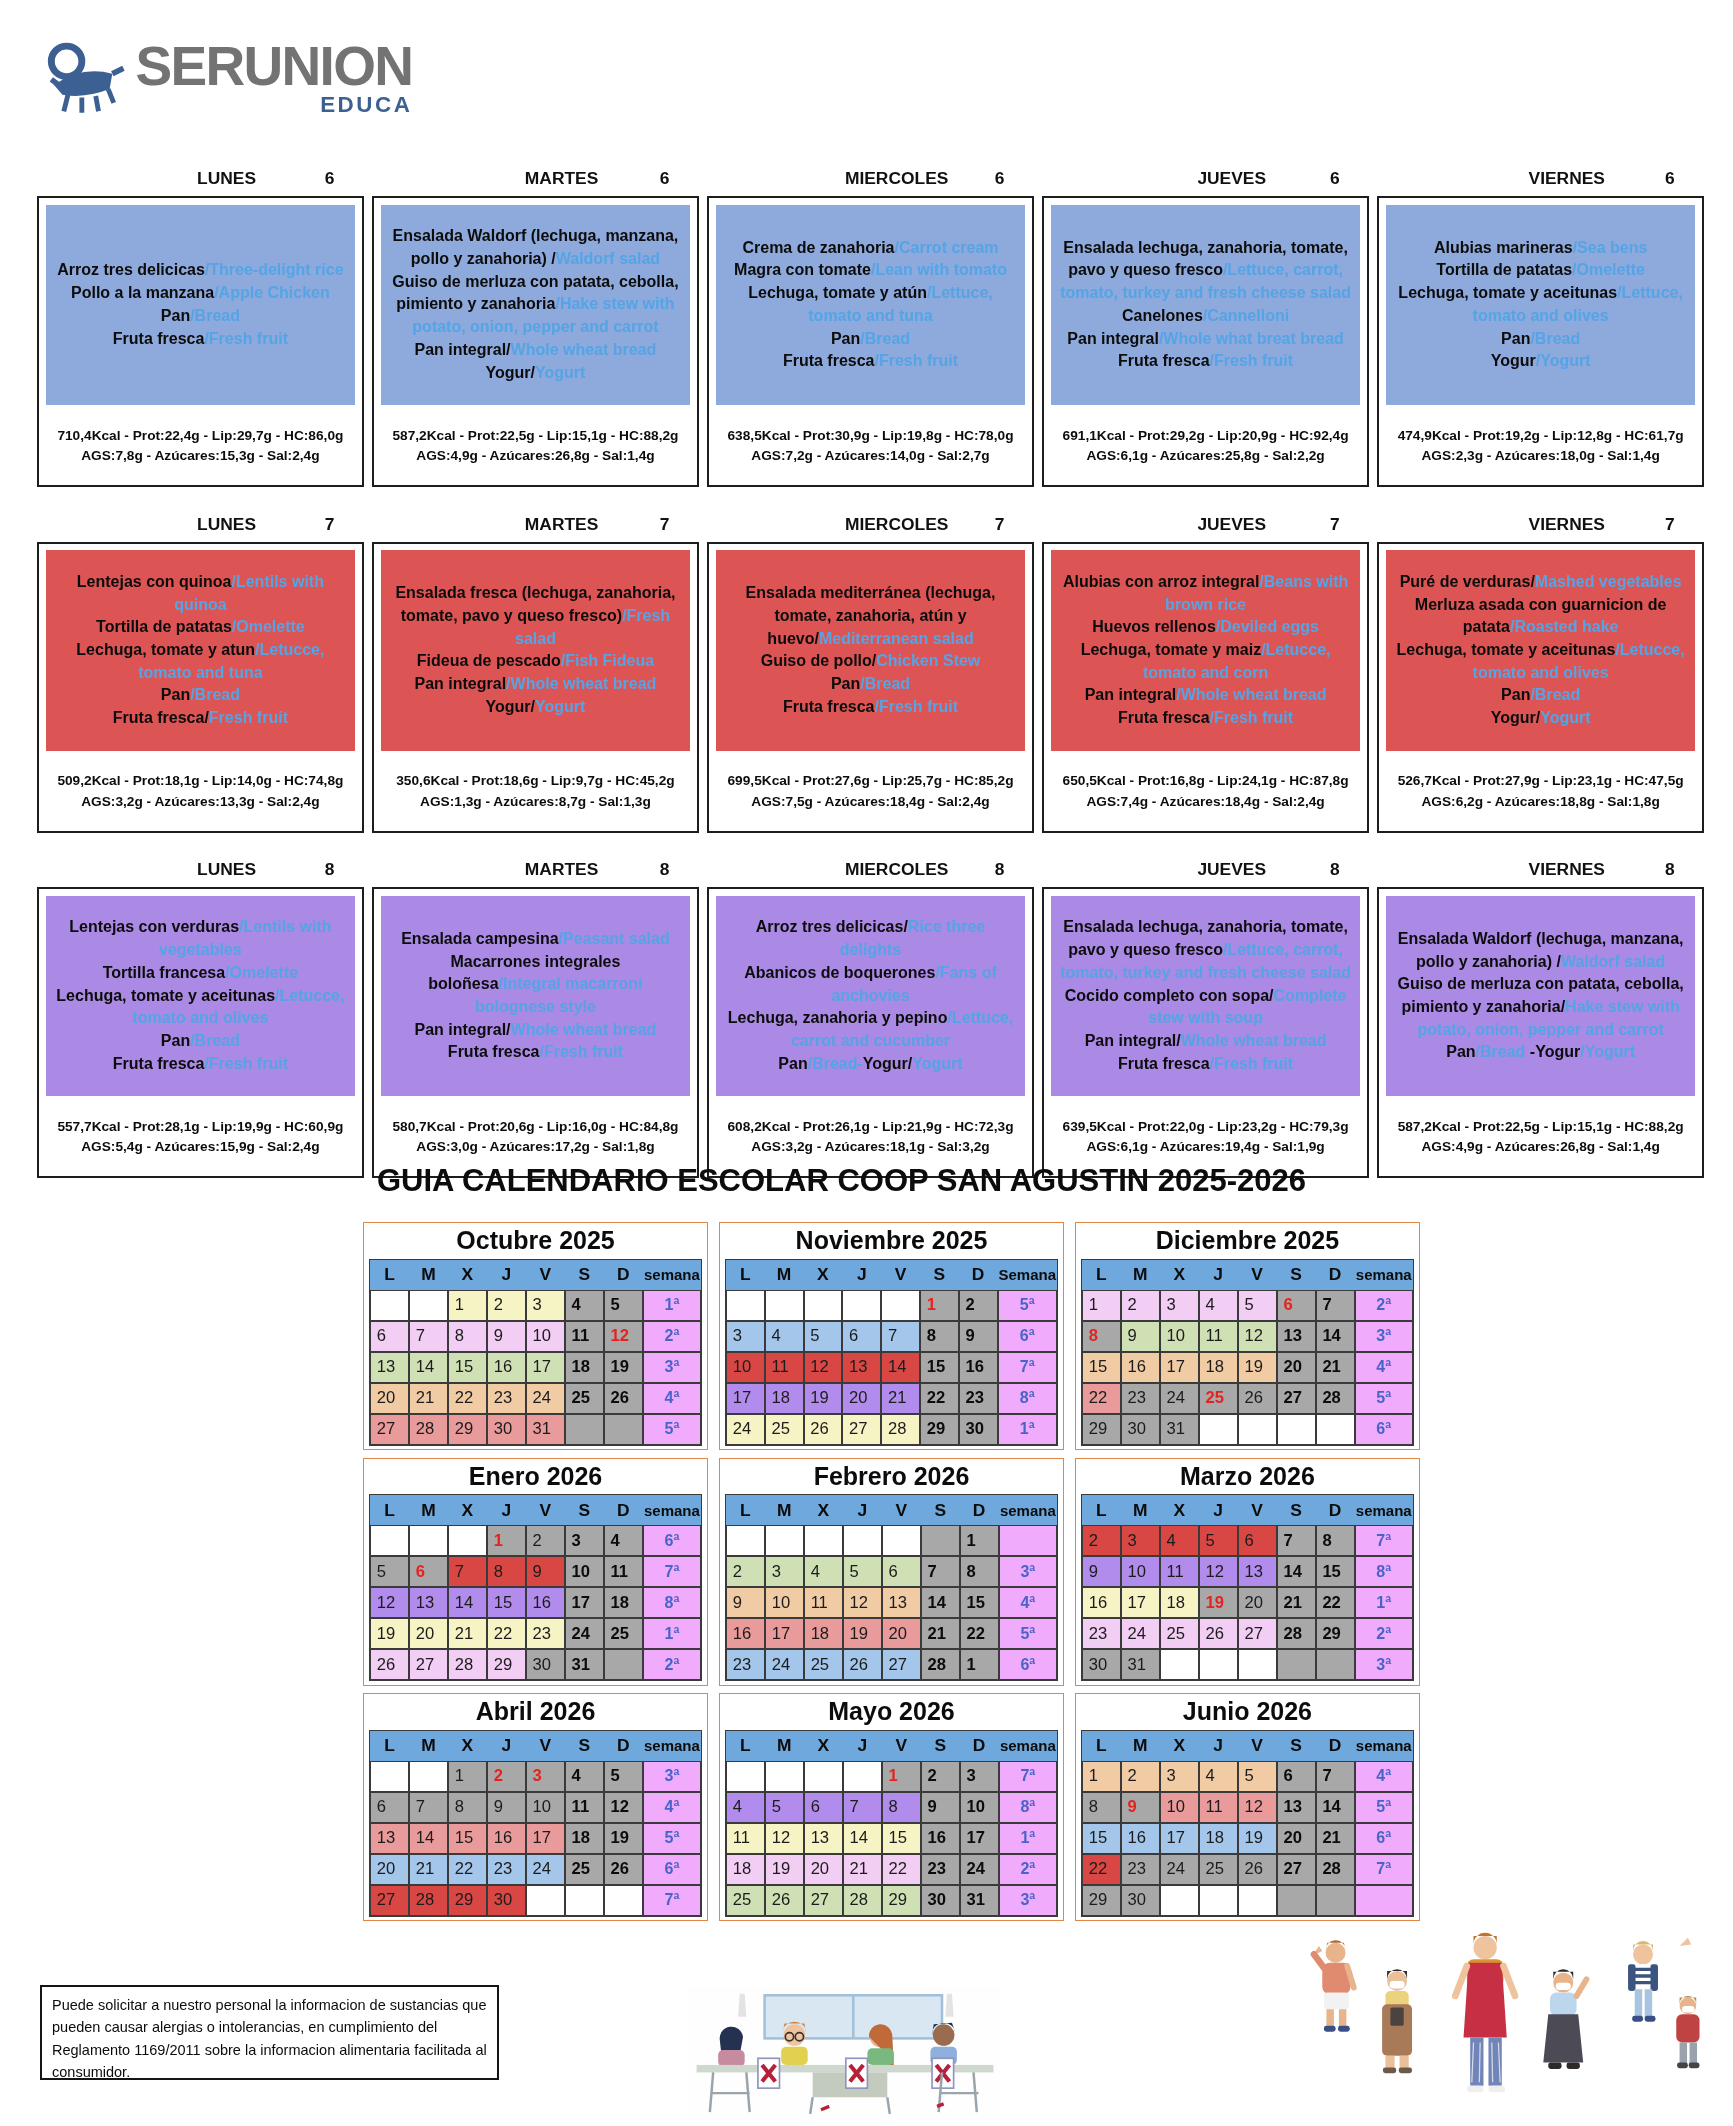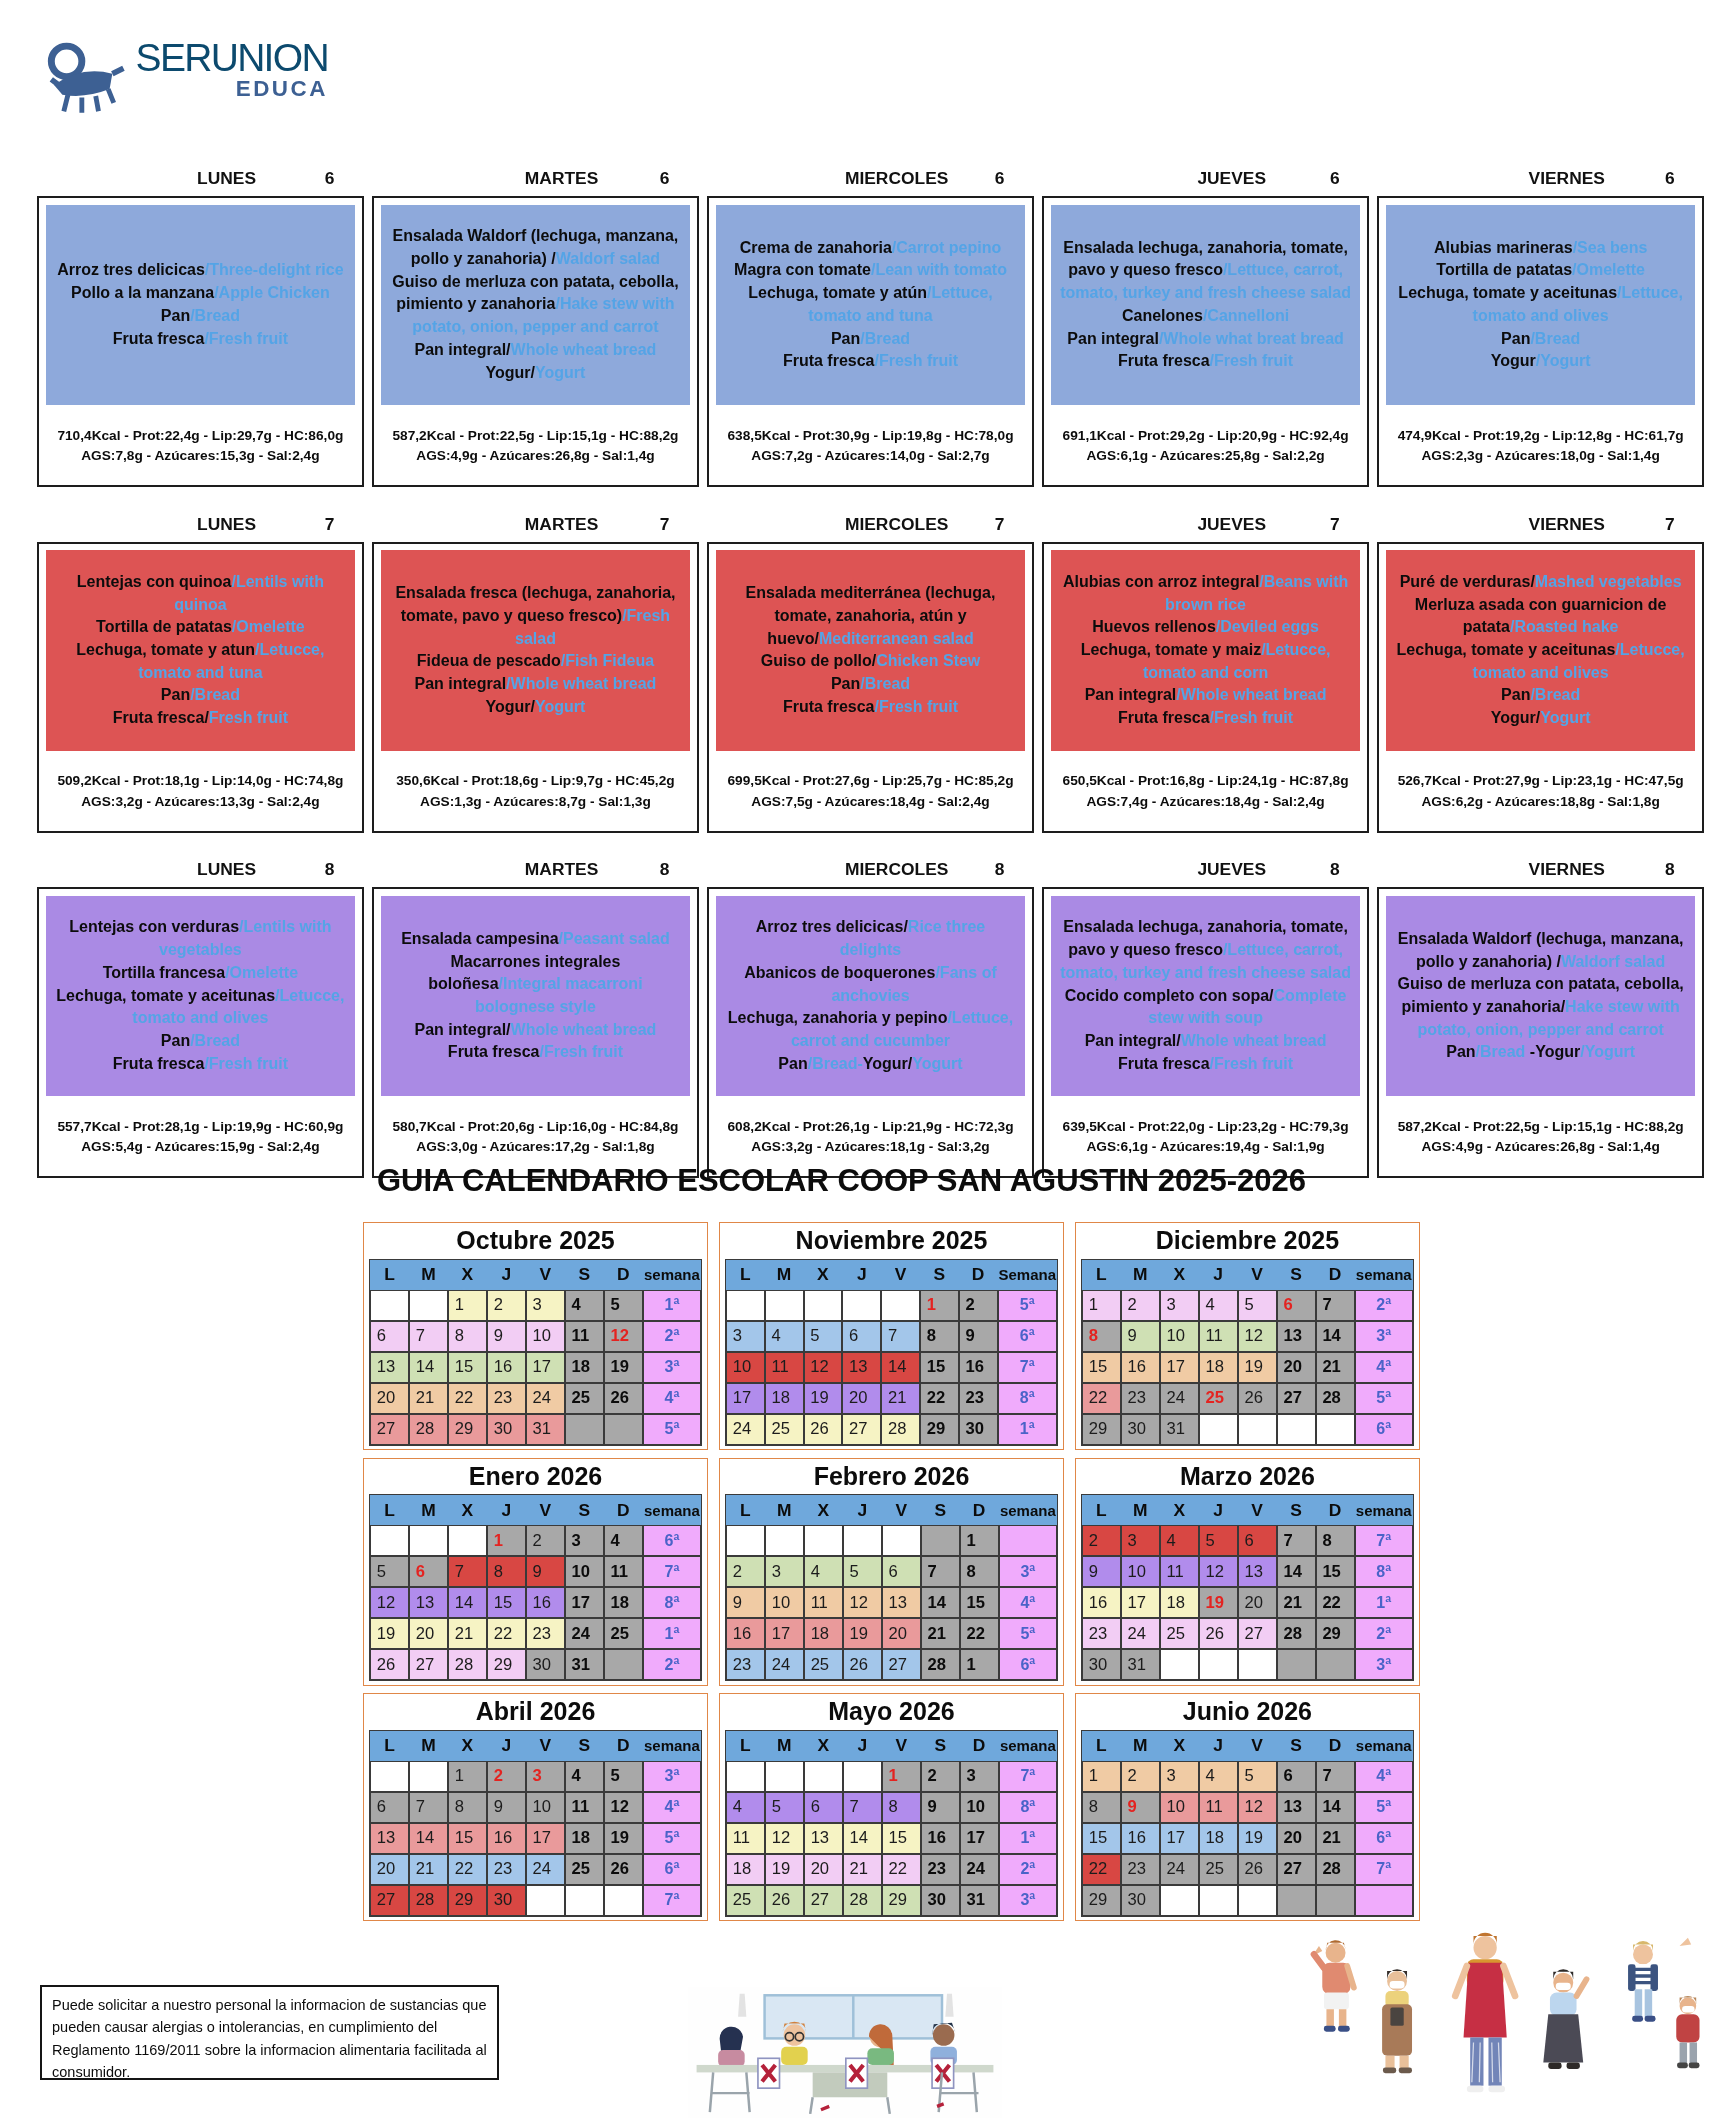--- a/index.html
+++ b/index.html
@@ -4,21 +4,21 @@
 <style>
   html,body{margin:0;padding:0;}
   body{
     width:1734px;height:2127px;background:#ffffff;position:relative;overflow:hidden;
     font-family:"Liberation Sans","DejaVu Sans",sans-serif;color:#111;
   }
   
   .logo{position:absolute;left:43px;top:38px;display:flex;align-items:flex-start;}
   .logo svg{width:86px;height:80px;}
   .logo-text{display:flex;flex-direction:column;margin-left:6.6px;}
-  .brand-name{font-size:39px;font-weight:normal;color:#0c4a6e;letter-spacing:-1.7px;line-height:1.05;}
+  .brand-name{font-size:55px;font-weight:bold;color:#737373;letter-spacing:-1.7px;line-height:1.05;}
   .brand-sub{font-size:22.4px;font-weight:bold;color:#3d6093;align-self:flex-end;letter-spacing:2.5px;margin-top:-3.3px;}
   
   #menu-rows{position:absolute;left:37px;top:115px;width:1667px;margin-top:48px;}
   .menu-row{margin-bottom:21.6px;}
   .day-headers{display:flex;gap:8.3px;height:33px;}
   .day-header{flex:1;position:relative;}
   .day-label{position:absolute;left:58%;transform:translateX(-50%);font-weight:bold;font-size:17.4px;color:#111;top:5px;}
   .day-number{position:absolute;right:9%;font-weight:bold;font-size:17.4px;color:#111;top:5px;}
   .cards{display:flex;gap:8.3px;height:291px;}
   .card{flex:1;background:#fff;border:2.5px solid #1d1d1d;position:relative;box-sizing:border-box;}
@@ -117,21 +117,21 @@
           <div class="card-inner">
             <div class="menu-item"><span class="es">Ensalada Waldorf (lechuga, manzana, pollo y zanahoria) /</span><span class="en">Waldorf salad</span></div>
             <div class="menu-item"><span class="es">Guiso de merluza con patata, cebolla, pimiento y zanahoria</span><span class="en">/Hake stew with potato, onion, pepper and carrot</span></div>
             <div class="menu-item"><span class="es">Pan integral/</span><span class="en">Whole wheat bread</span></div>
             <div class="menu-item"><span class="es">Yogur/</span><span class="en">Yogurt</span></div>
           </div>
           <div class="nutrition">587,2Kcal - Prot:22,5g - Lip:15,1g - HC:88,2g AGS:4,9g - Azúcares:26,8g - Sal:1,4g</div>
         </div>
         <div class="card">
           <div class="card-inner">
-            <div class="menu-item"><span class="es">Crema de zanahoria</span><span class="en">/Carrot pepino</span></div>
+            <div class="menu-item"><span class="es">Crema de zanahoria</span><span class="en">/Carrot cream</span></div>
             <div class="menu-item"><span class="es">Magra con tomate</span><span class="en">/Lean with tomato</span></div>
             <div class="menu-item"><span class="es">Lechuga, tomate y atún</span><span class="en">/Lettuce, tomato and tuna</span></div>
             <div class="menu-item"><span class="es">Pan</span><span class="en">/Bread</span></div>
             <div class="menu-item"><span class="es">Fruta fresca</span><span class="en">/Fresh fruit</span></div>
           </div>
           <div class="nutrition">638,5Kcal - Prot:30,9g - Lip:19,8g - HC:78,0g AGS:7,2g - Azúcares:14,0g - Sal:2,7g</div>
         </div>
         <div class="card">
           <div class="card-inner">
             <div class="menu-item"><span class="es">Ensalada lechuga, zanahoria, tomate, pavo y queso fresco</span><span class="en">/Lettuce, carrot, tomato, turkey and fresh cheese salad</span></div>

